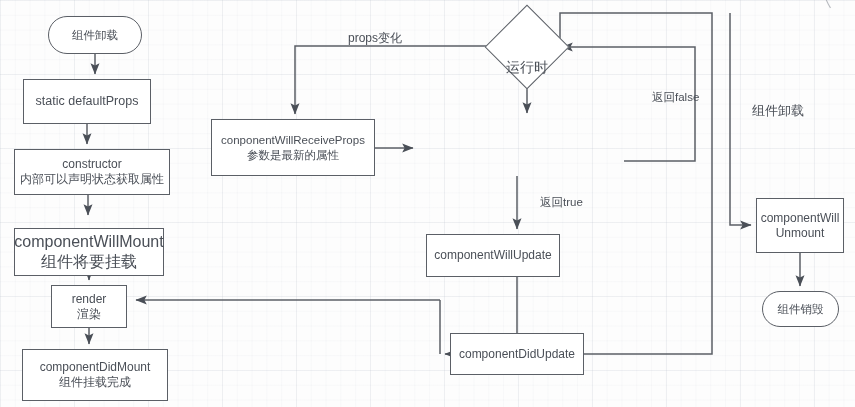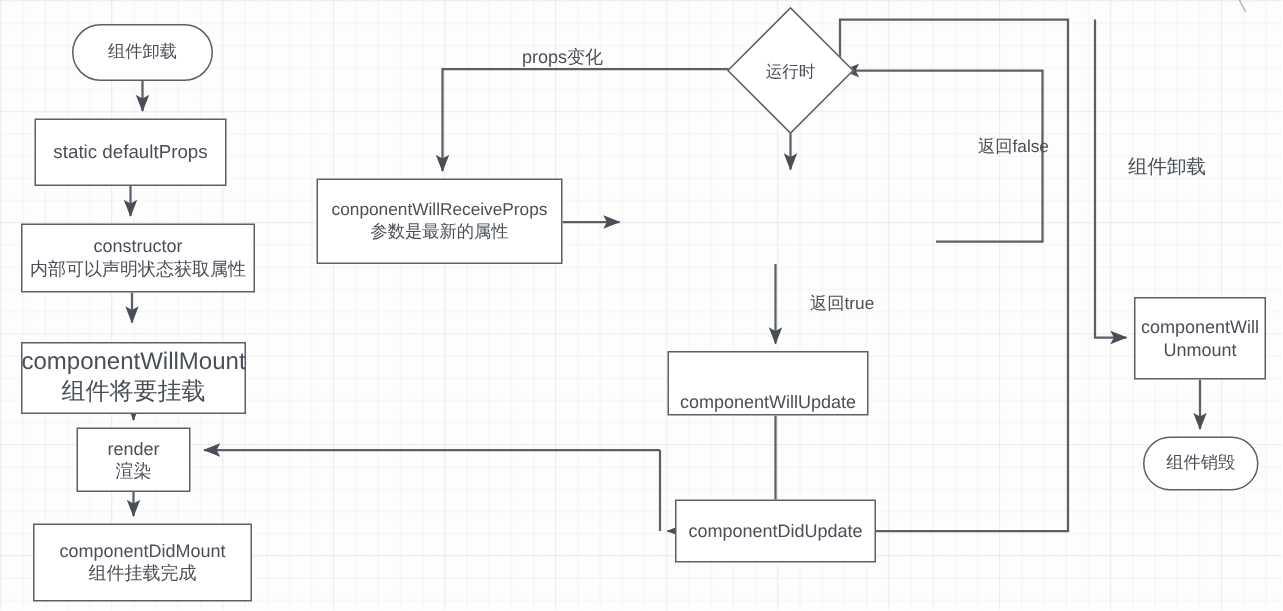--- a/index.html
+++ b/index.html
@@ -169,40 +169,40 @@
     <span class="l1">conponentWillReceiveProps</span>
     <span class="l2">参数是最新的属性</span>
   </div>
 
   <div class="node rect" style="left:22px;top:349px;width:146px;height:52px;font-size:12px;">
     <span class="l1">componentDidMount</span>
     <span class="l2">组件挂载完成</span>
   </div>
 
 
-  <div class="node rect" style="left:445px;top:234px;width:134px;height:43px;font-size:12px;justify-content:flex-end;">
+  <div class="node rect" style="left:426px;top:234px;width:134px;height:43px;font-size:12px;">
     <span class="l1">componentWillUpdate</span>
   </div>
 
   <div class="node rect" style="left:450px;top:333px;width:134px;height:42px;font-size:12px;justify-content:center;">
     <span class="l1">componentDidUpdate</span>
   </div>
 
   <div class="node round" style="left:762px;top:291px;width:77px;height:36px;font-size:11.5px;">
     <span class="l1">组件销毁</span>
   </div>
 
   <div class="node rect" style="left:756px;top:198px;width:88px;height:55px;font-size:12px;">
     <span class="l1">componentWill</span>
     <span class="l2">Unmount</span>
   </div>
 
   <div class="diamond-wrap" style="left:497px;top:17px;width:60px;height:60px;">
     <div class="diamond-shape"></div>
-    <div class="diamond-label" style="font-size:11px;">
+    <div class="diamond-label" style="font-size:14px;align-items:flex-end;">
       <span>运行时</span>
     </div>
   </div>
 
   <div class="edge-label" style="left:337px;top:30px;font-size:12px;">
     <span>props变化</span>
   </div>
 
   <div class="edge-label" style="left:641px;top:90px;font-size:11.5px;">
     <span>返回false</span>

